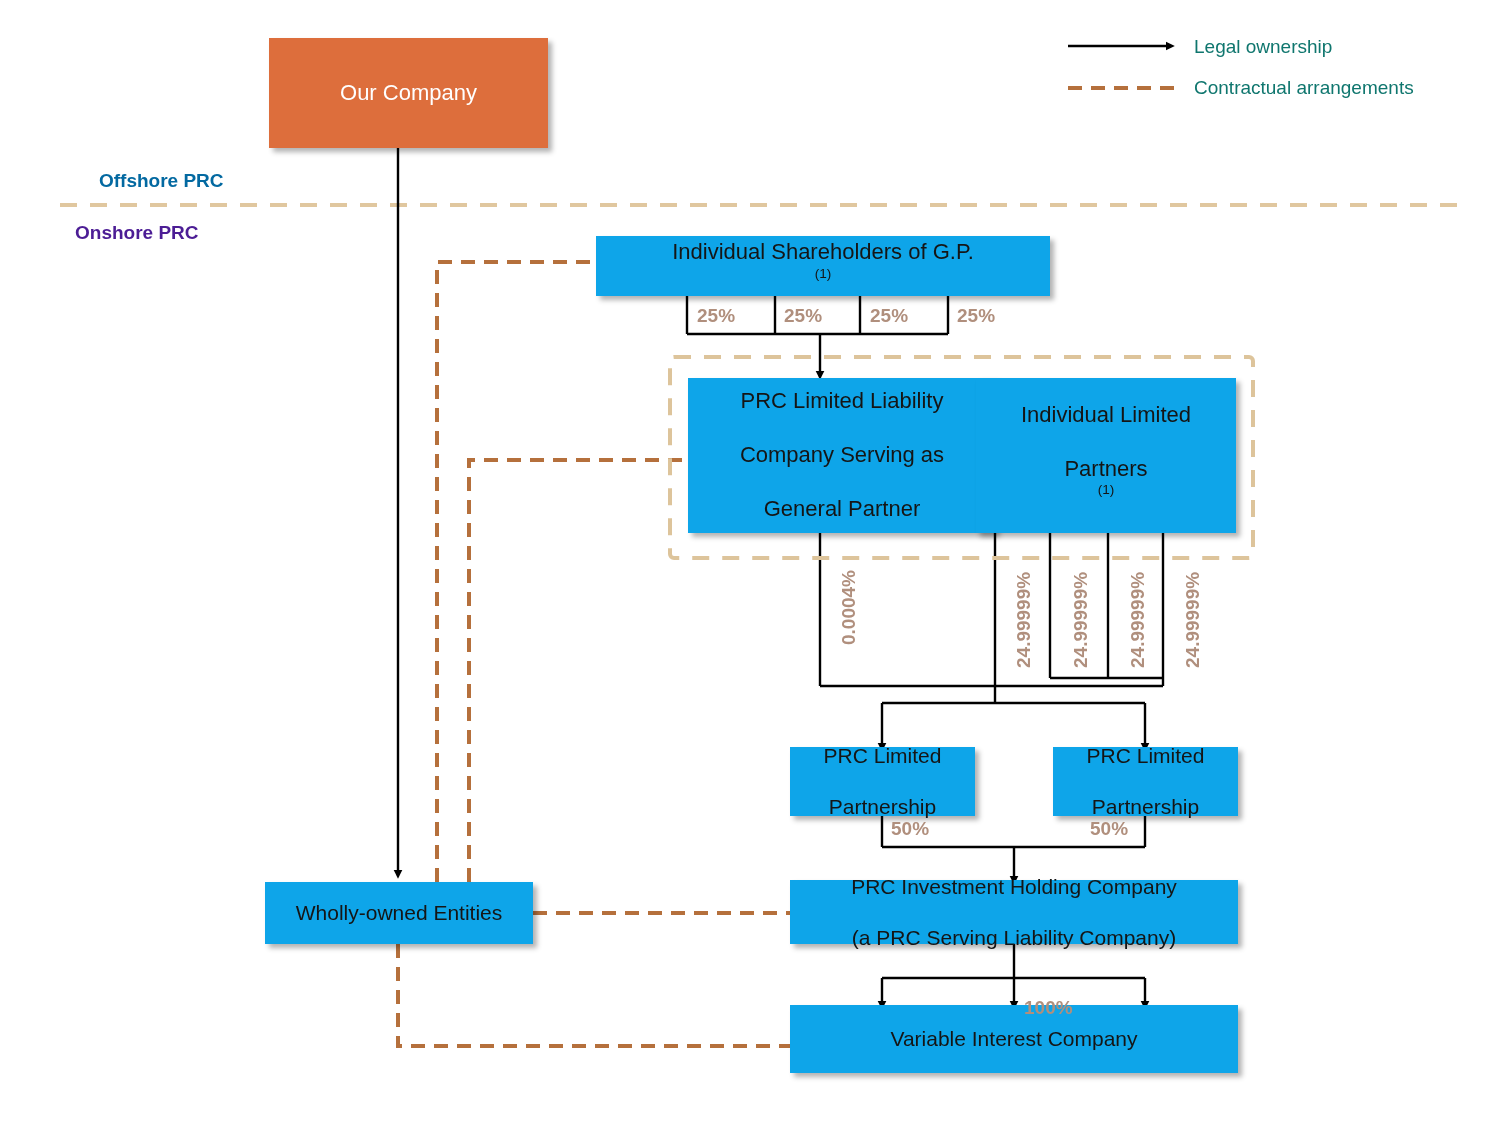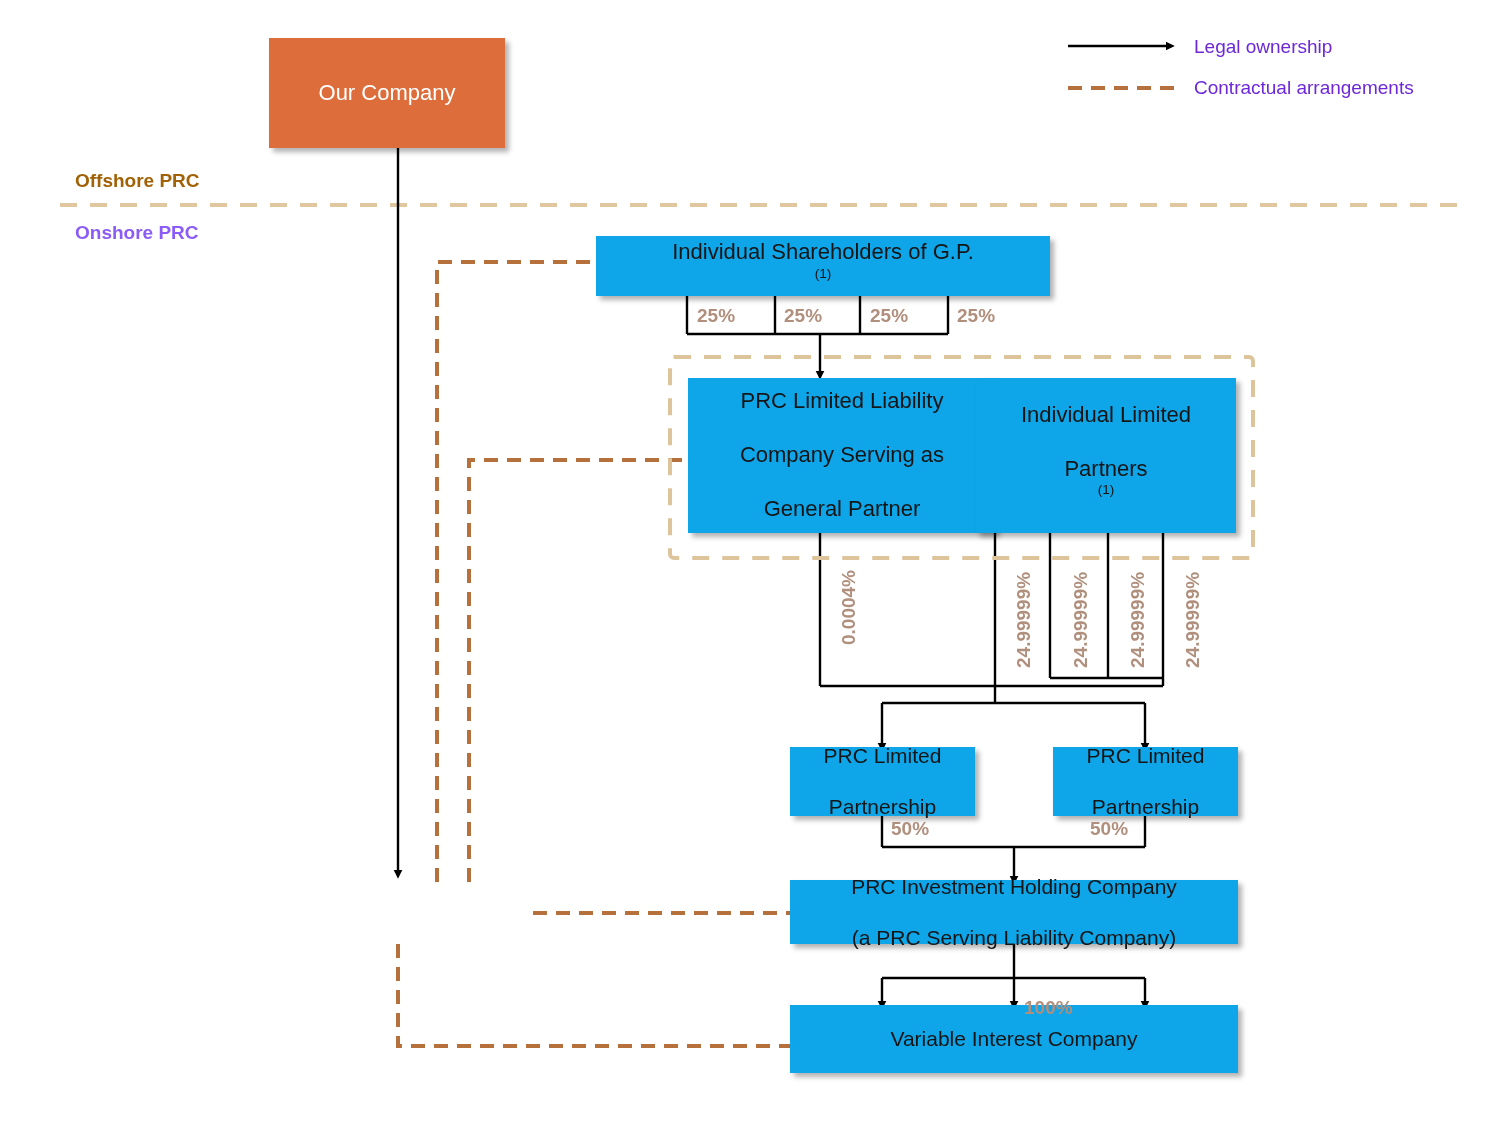--- a/index.html
+++ b/index.html
@@ -13,24 +13,24 @@
   .node span{display:block;padding:0 8px;}
   .tan{background:#0ea5e9;color:#151515;}
   .orange{background:#dd6e3c;color:#ffffff;}
 
   .lbl{position:absolute;white-space:nowrap;font-weight:bold;color:#b08f7d;}
   .lbl.pct{font-size:19px;}
   .lbl.big{font-size:19px;}
   .rot{transform-origin:0 0;}
 
   .zonelbl{position:absolute;font-weight:bold;font-size:19px;white-space:nowrap;}
-  .zonelbl.off{color:#a16207;}
-  .zonelbl.on{color:#8b5cf6;}
+  .zonelbl.off{color:#0369a1;margin-left:24px;}
+  .zonelbl.on{color:#4c1d95;}
 
-  .legtxt{position:absolute;font-size:19px;color:#6d28d9;white-space:nowrap;}
+  .legtxt{position:absolute;font-size:19px;color:#0f766e;white-space:nowrap;}
   sup{font-size:0.62em;vertical-align:super;line-height:0;}
 </style>
 </head>
 <body>
 
 <div id="page">
 
   <svg class="layer">
     <defs>
       <marker id="arw" markerWidth="11" markerHeight="11" refX="4.2" refY="5" orient="auto" markerUnits="userSpaceOnUse">
@@ -96,21 +96,21 @@
       <path d="M469,882 L469,460 L688,460"></path>
 
       <path d="M533,913 L790,913"></path>
 
       <path d="M398,944 L398,1046 L790,1046"></path>
     </g>
 
     <rect x="670" y="357" width="583" height="201" fill="none" stroke="#ddc49b" stroke-width="4" stroke-dasharray="17 13" rx="4"></rect>
   </svg>
 
-  <div class="node orange" style="left:269px;top:38px;width:236px;height:110px;font-size:22px;">
+  <div class="node orange" style="left:269px;top:38px;width:279px;height:110px;font-size:22px;">
     <span>Our Company</span>
   </div>
 
   <div class="node tan" style="left:596px;top:236px;width:454px;height:60px;font-size:22px;">
     <span><span>Individual Shareholders of G.P.</span><sup>(1)</sup></span>
   </div>
 
   <div class="node tan" style="left:688px;top:378px;width:308px;height:155px;font-size:22px;">
     <span>
       <span>PRC Limited Liability</span><br>
@@ -140,20 +140,23 @@
     </span>
   </div>
 
   <div class="node tan" style="left:790px;top:880px;width:448px;height:64px;font-size:21px;">
     <span>
       <span>PRC Investment Holding Company</span><br>
       <span>(a PRC Serving Liability Company)</span>
     </span>
   </div>
 
+  <div class="node tan" style="left:265px;top:882px;width:268px;height:62px;font-size:21px;">
+    <span>Wholly-owned Entities</span>
+  </div>
 
   <div class="node tan" style="left:790px;top:1005px;width:448px;height:68px;font-size:21px;">
     <span>Variable Interest Company</span>
   </div>
 
 
   <div class="lbl pct" style="left:697px;top:305px;">25%</div>
   <div class="lbl pct" style="left:784px;top:305px;">25%</div>
   <div class="lbl pct" style="left:870px;top:305px;">25%</div>
   <div class="lbl pct" style="left:957px;top:305px;">25%</div>

